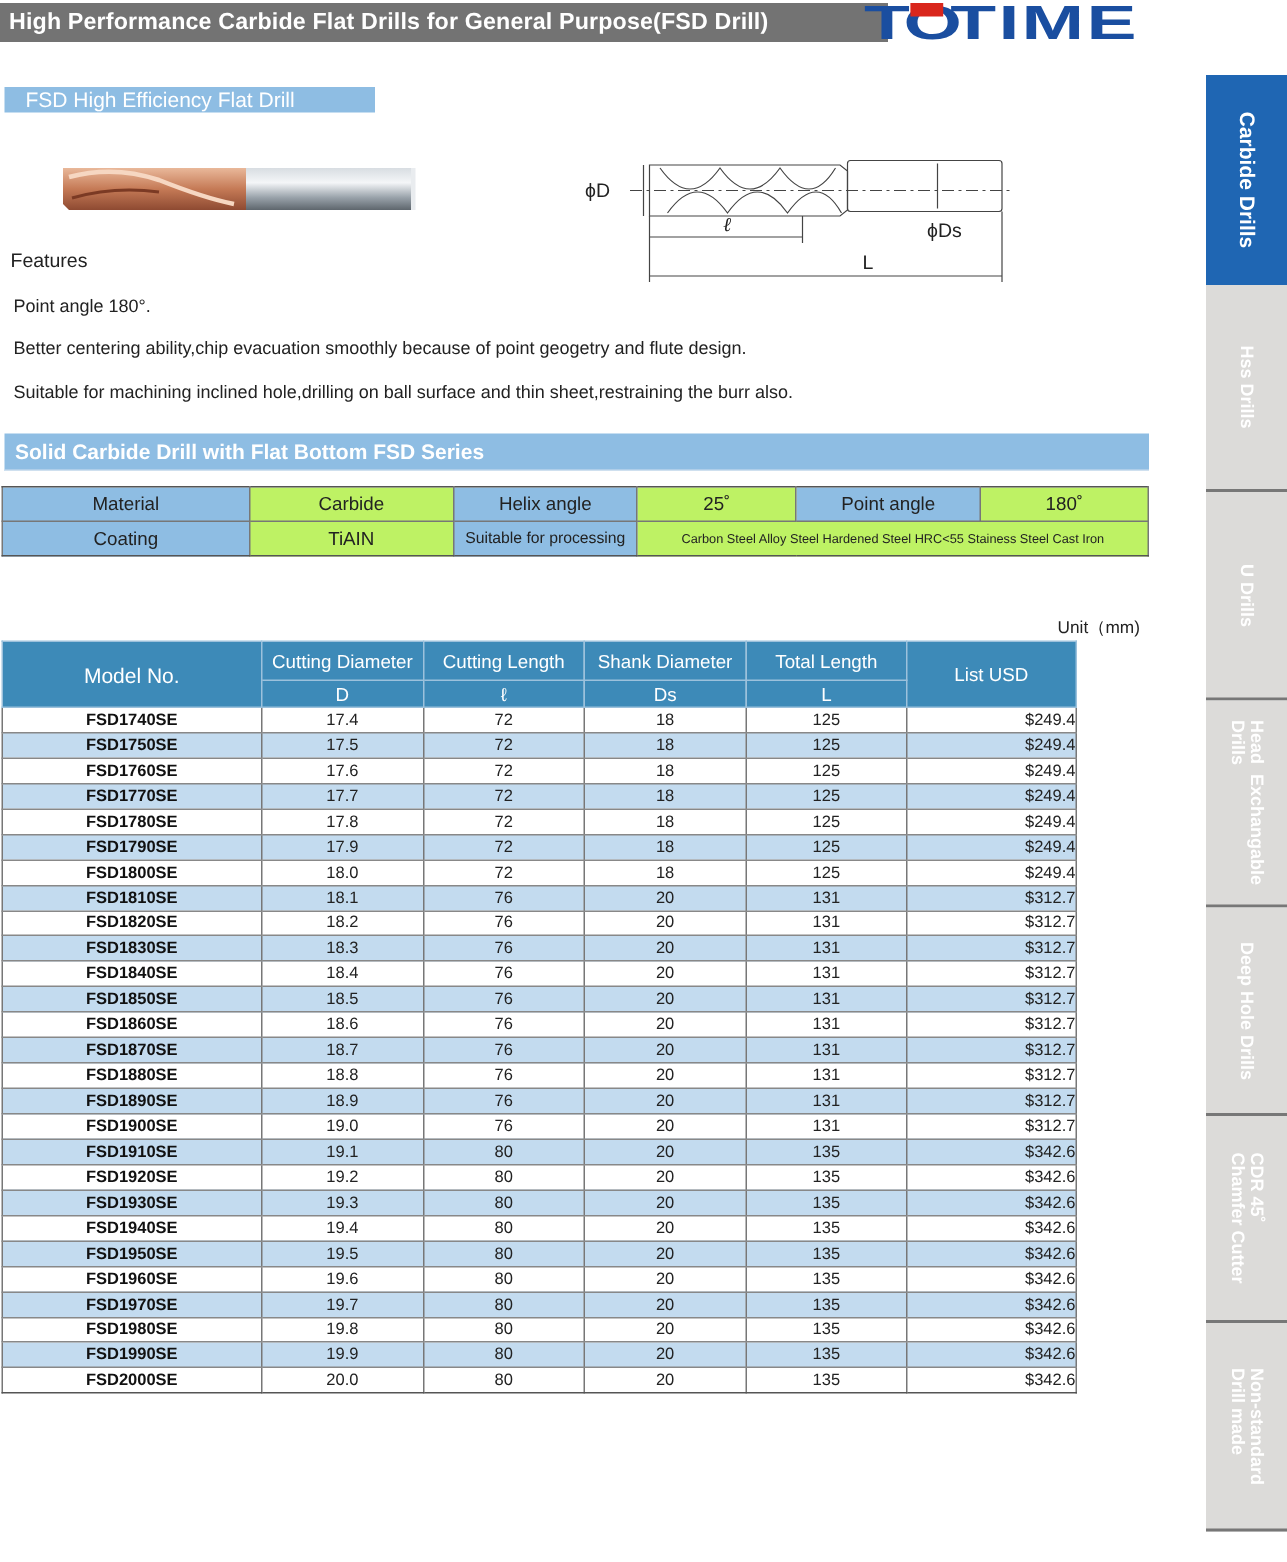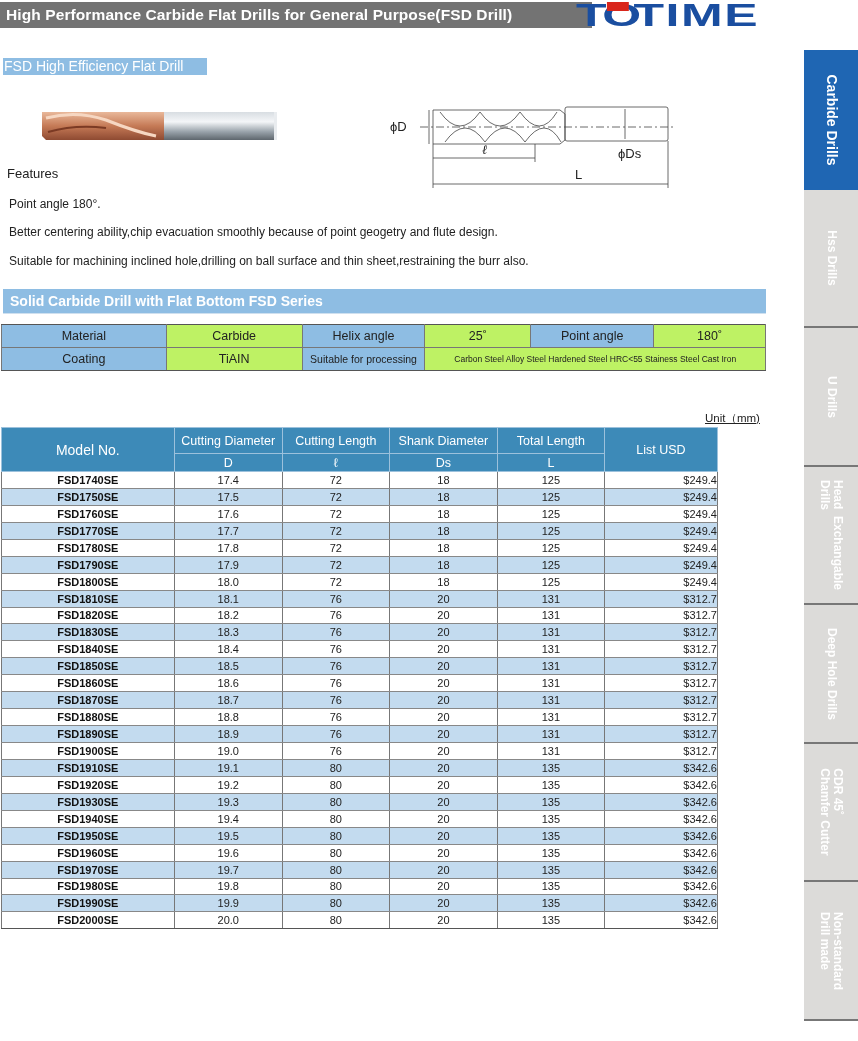--- a/index.html
+++ b/index.html
@@ -7,43 +7,43 @@
   body { position: relative; font-family: "Liberation Sans", sans-serif; color: #222; }
 
   .title-bar { position: absolute; left: 0; top: 2px; width: 592px; height: 26px; background: #737373;
     color: #fff; font-weight: bold; font-size: 15.5px; line-height: 26px; padding-left: 6px; letter-spacing: 0.1px; }
   .logo { position: absolute; left: 576px; top: 1px; height: 28px; display: flex; align-items: flex-start; }
   .logo span { font-family: "Liberation Sans", sans-serif; font-weight: bold; font-size: 32px; line-height: 28px;
     color: #1a4ea0; letter-spacing: 1px; transform: scaleX(1.25); transform-origin: left; display: inline-block; }
   .logo .o { color: #1a4ea0; position: relative; }
   .logo .o::before { content: ""; position: absolute; left: 3px; top: 1px; width: 14px; height: 9px; background: #d9261c; }
 
-  .subtitle { position: absolute; left: 3px; top: 58px; width: 204px; height: 17px; background: #8ebde3;
-    color: #fff; font-size: 14px; line-height: 17px; padding-left: 1px; }
+  .subtitle { position: absolute; left: 3px; top: 58px; width: 247px; height: 17px; background: #8ebde3;
+    color: #fff; font-size: 14px; line-height: 17px; padding-left: 14px; }
 
   .drill-photo { position: absolute; left: 36px; top: 108px; width: 244px; height: 36px; }
   .diagram { position: absolute; left: 385px; top: 100px; width: 290px; height: 90px; }
 
   .features-title { position: absolute; left: 7px; top: 166px; font-size: 13px; color: #222; }
   .feature { position: absolute; left: 9px; font-size: 12px; color: #222; }
 
   .section-bar { position: absolute; left: 3px; top: 289px; width: 763px; height: 25px; background: #8ebde3;
     color: #fff; font-weight: bold; font-size: 14px; line-height: 25px; padding-left: 7px; border-bottom: 1px solid #cfe0ef; }
 
   table { border-collapse: collapse; padding-left: 44px; }
   .spec { position: absolute; left: 1px; top: 324px; width: 765px; font-size: 12.5px; }
   .spec td { height: 23px; text-align: center; border: 1px solid #777; color: #222; }
   .spec td.lbl { background: #8ebde3; }
   .spec td.val { background: #bef264; }
   .spec td.small { font-size: 10.5px; }
   .spec td.tiny { font-size: 8.5px; }
   .spec tr:first-child td { border-top: 1.5px solid #555; }
   .spec tr:last-child td { border-bottom: 1.5px solid #555; }
 
-  .unit { position: absolute; left: 705px; top: 411px; font-size: 11.5px; color: #222; text-decoration: underline; }
+  .unit { position: absolute; left: 705px; top: 411px; font-size: 11.5px; color: #222; }
 
   .main { position: absolute; left: 1px; top: 427px; width: 717px; font-size: 11.5px; }
   .main th { background: #3d8ab8; color: #fff; font-weight: normal; border: 1px solid #9cc1dc; font-size: 12.5px; }
   .main thead tr:first-child th { height: 26px; }
   .main thead tr:nth-child(2) th { height: 18px; }
   .main th.model { font-size: 14px; width: 186px; }
   .main th.c { width: 115px; }
   .main th.usd { width: 118px; font-size: 12.5px; }
   .main td { height: 16.95px; text-align: center; border-left: 1px solid #777; border-right: 1px solid #777; color: #222; font-size: 11px; }
   .main td.model { font-weight: bold; font-size: 11px; color: #111; }

